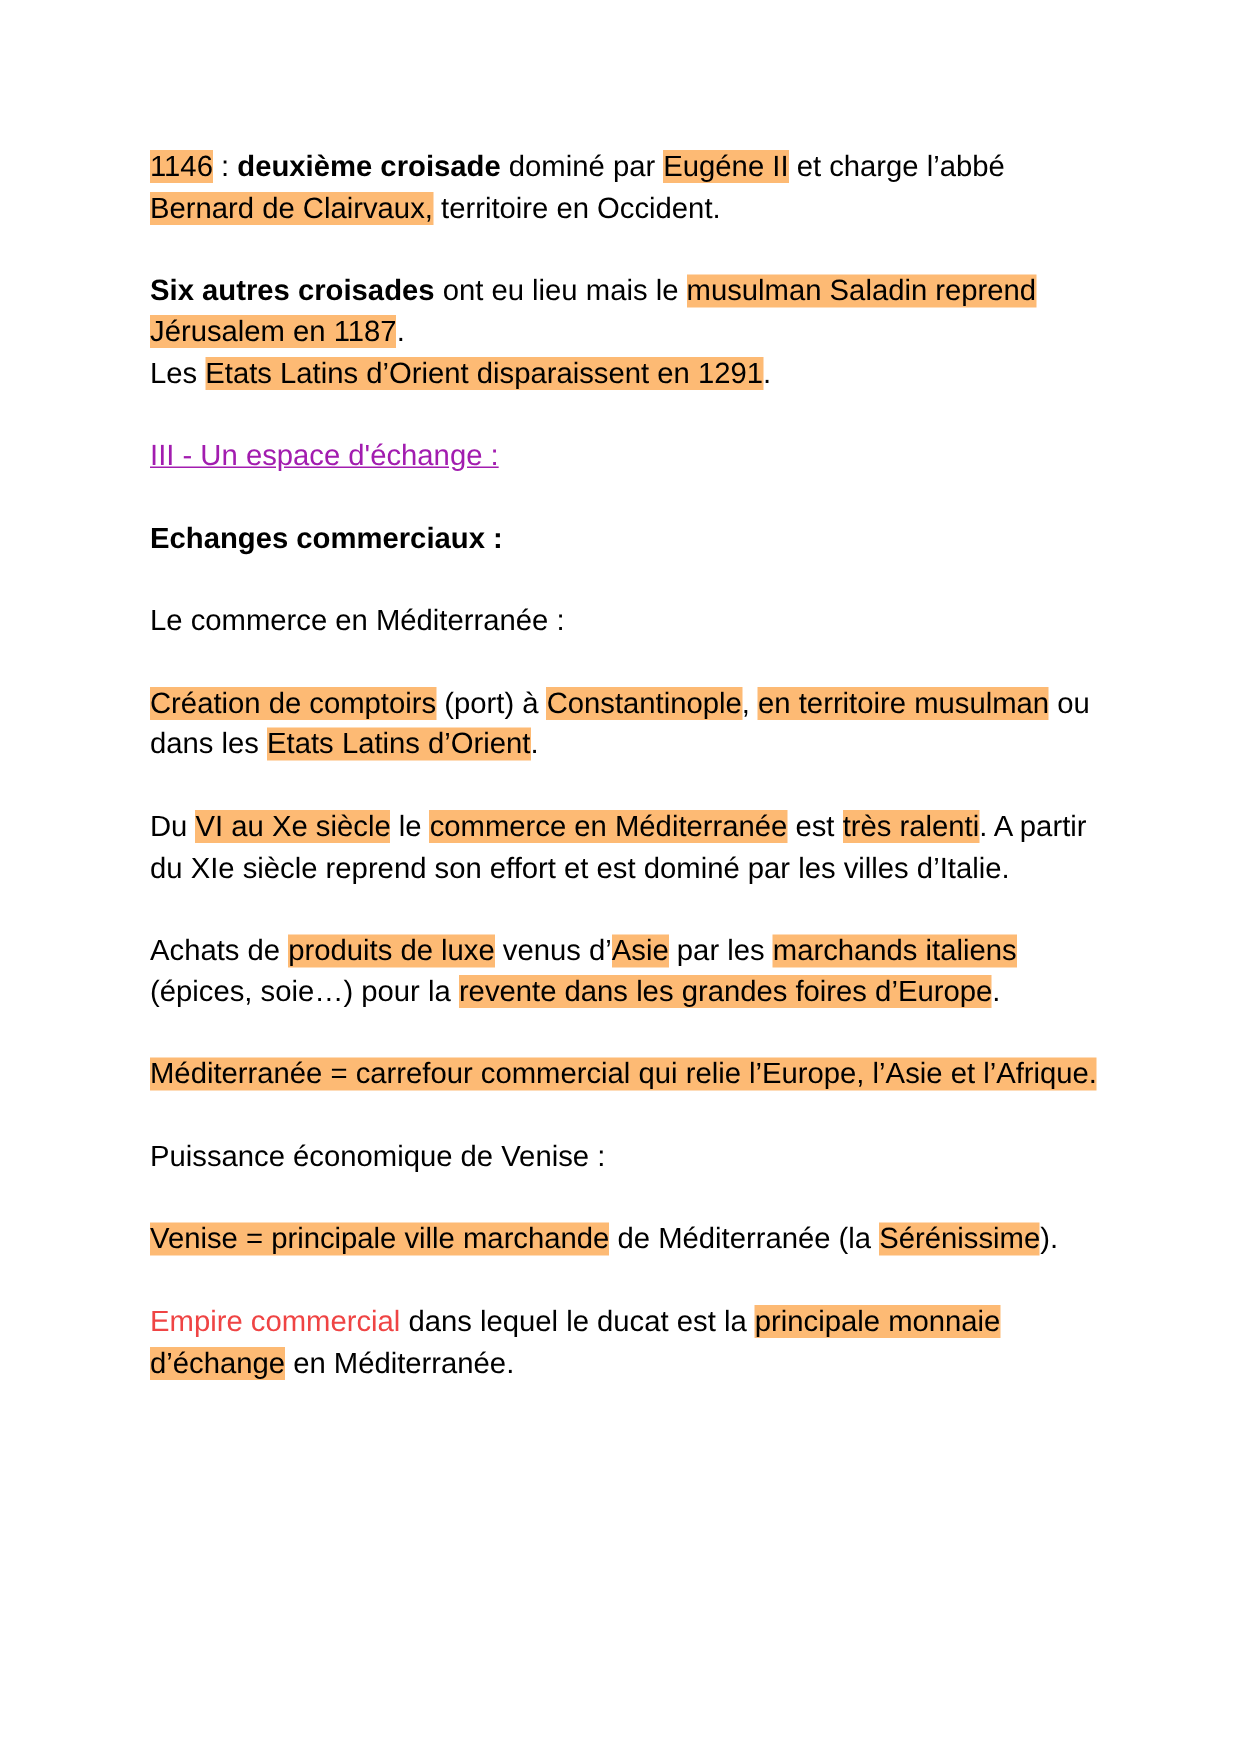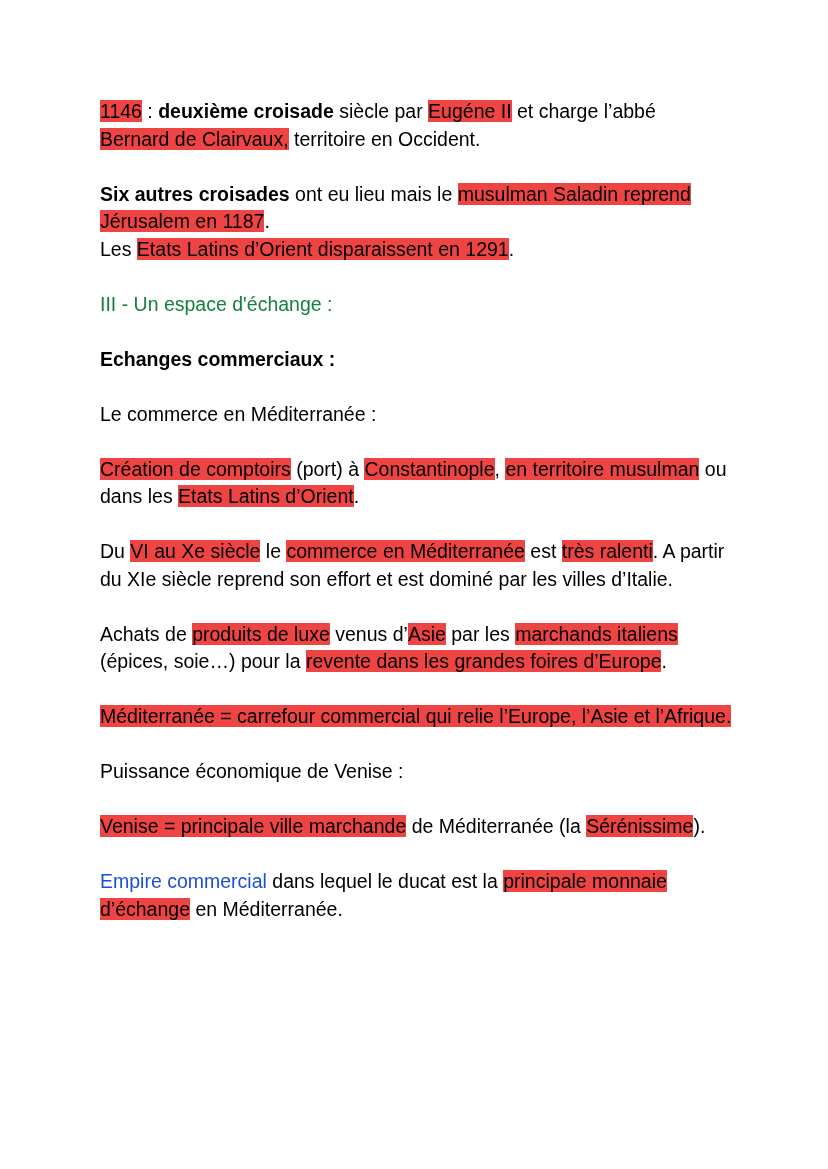--- a/index.html
+++ b/index.html
@@ -1,31 +1,31 @@
 <!DOCTYPE html>
 <html><head>
 <meta charset="utf-8">
 <style>
   html, body { margin: 0; padding: 0; background: #ffffff; }
   body { width: 828px; height: 1169px; position: relative; overflow: hidden;
          font-family: "Liberation Sans", sans-serif; color: #000; }
   .page { position: absolute; left: 100px; top: 98px; width: 640px; font-size: 19.5px; line-height: 27.5px; }
   p { margin: 0 0 27.5px 0; }
-  .hl { background: #ef4444; }
+  .hl { background: #fdba74; }
   .b { font-weight: bold; }
   .u { }
-  .green { color: #15803d; }
-  .red { color: #1d4ed8; }
+  .green { color: #a21caf; text-decoration: underline; }
+  .red { color: #ef4444; }
 </style>
 </head>
 <body>
 
 <div class="page">
   <p>
-    <span class="hl">1146</span><span> : </span><span class="b">deuxième croisade</span><span> siècle par </span><span class="hl">Eugéne II</span><span> et charge l’abbé </span><br><span class="hl">Bernard de Clairvaux,</span><span> territoire en Occident.</span>
+    <span class="hl">1146</span><span> : </span><span class="b">deuxième croisade</span><span> dominé par </span><span class="hl">Eugéne II</span><span> et charge l’abbé </span><br><span class="hl">Bernard de Clairvaux,</span><span> territoire en Occident.</span>
   </p>
   <p>
     <span class="b">Six autres croisades</span><span> ont eu lieu mais le </span><span class="hl">musulman Saladin reprend Jérusalem en 1187</span><span>.</span><br><span>Les </span><span class="hl">Etats Latins d’Orient disparaissent en 1291</span><span>.</span>
   </p>
   <p>
     <span class="green">III - Un espace d'échange :</span>
   </p>
   <p>
     <span class="b">Echanges commerciaux :</span>
   </p>

